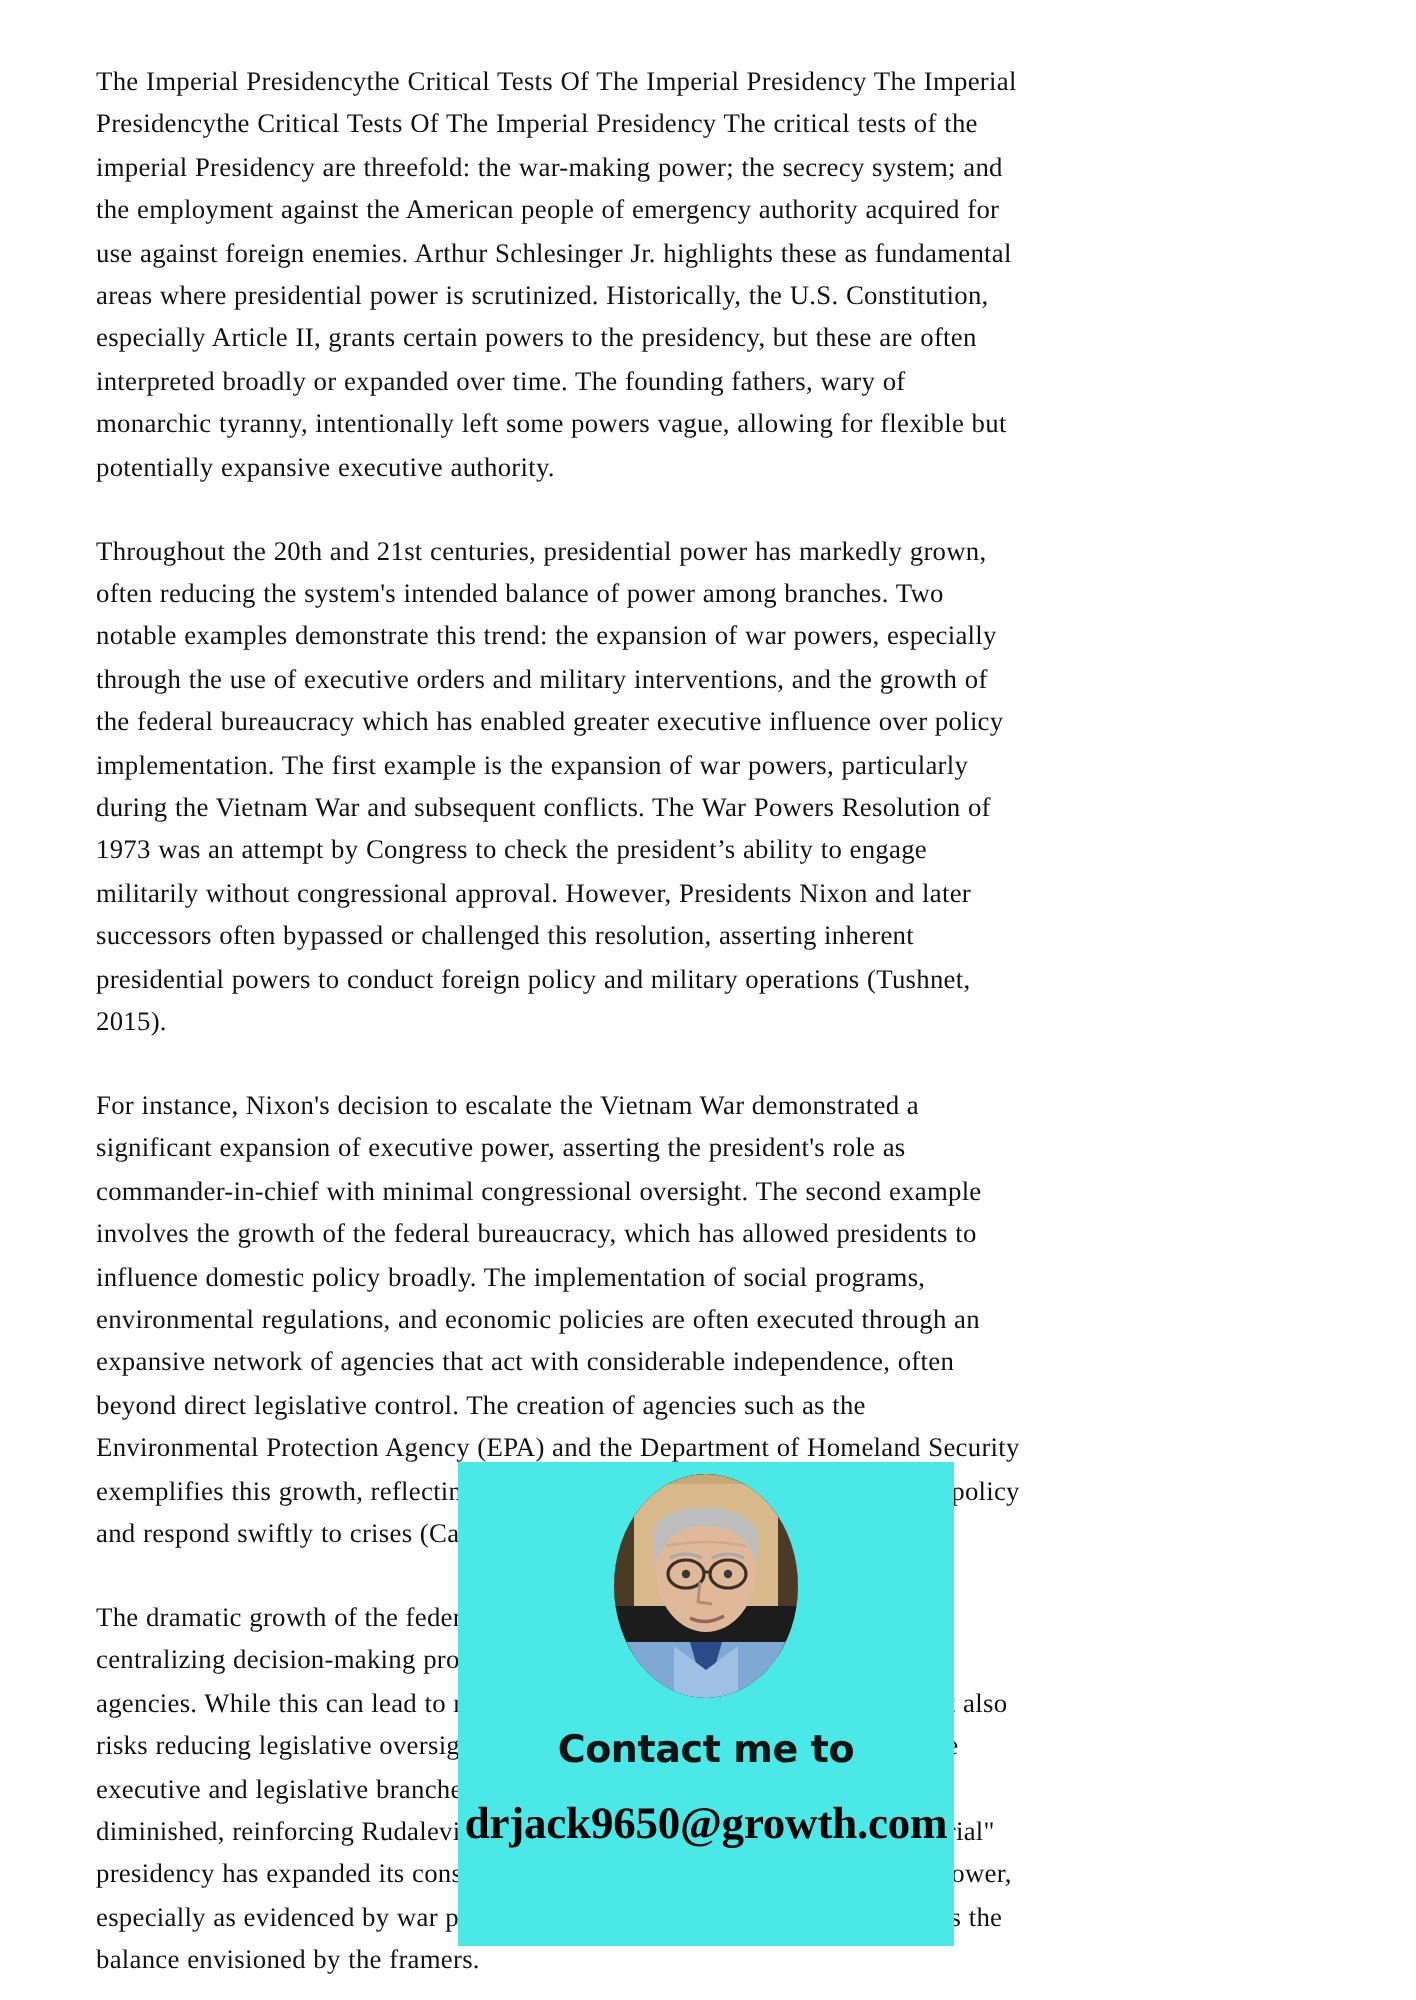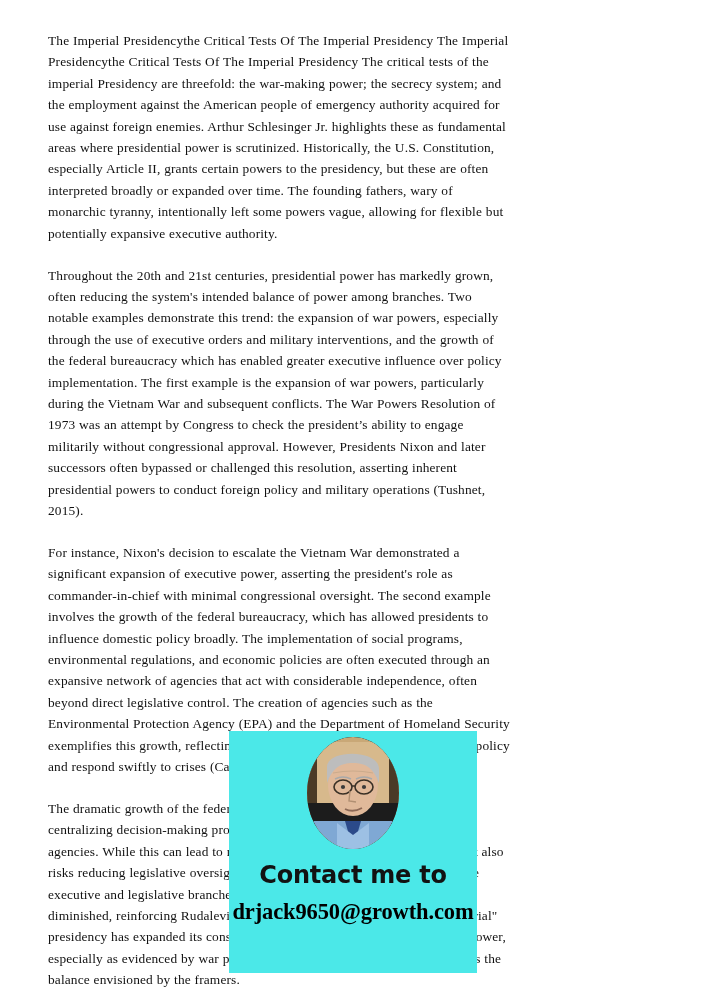--- a/index.html
+++ b/index.html
@@ -69,21 +69,21 @@
   #avatar svg { display: block; }
 
   .contact-lines {
     margin-top: 12px;
     text-align: center;
     width: 100%;
   }
   .contact-line {
     font-family: "DejaVu Sans", "Liberation Sans", sans-serif;
     font-weight: bold;
-    font-size: 24px;
+    font-size: 19px;
     line-height: 29px;
     color: #121212;
     letter-spacing: -0.01em;
   }
   .contact-email {
     font-family: "Liberation Serif", "DejaVu Serif", serif;
     font-weight: bold;
     font-size: 22.5px;
     line-height: 30px;
     color: #000000;

